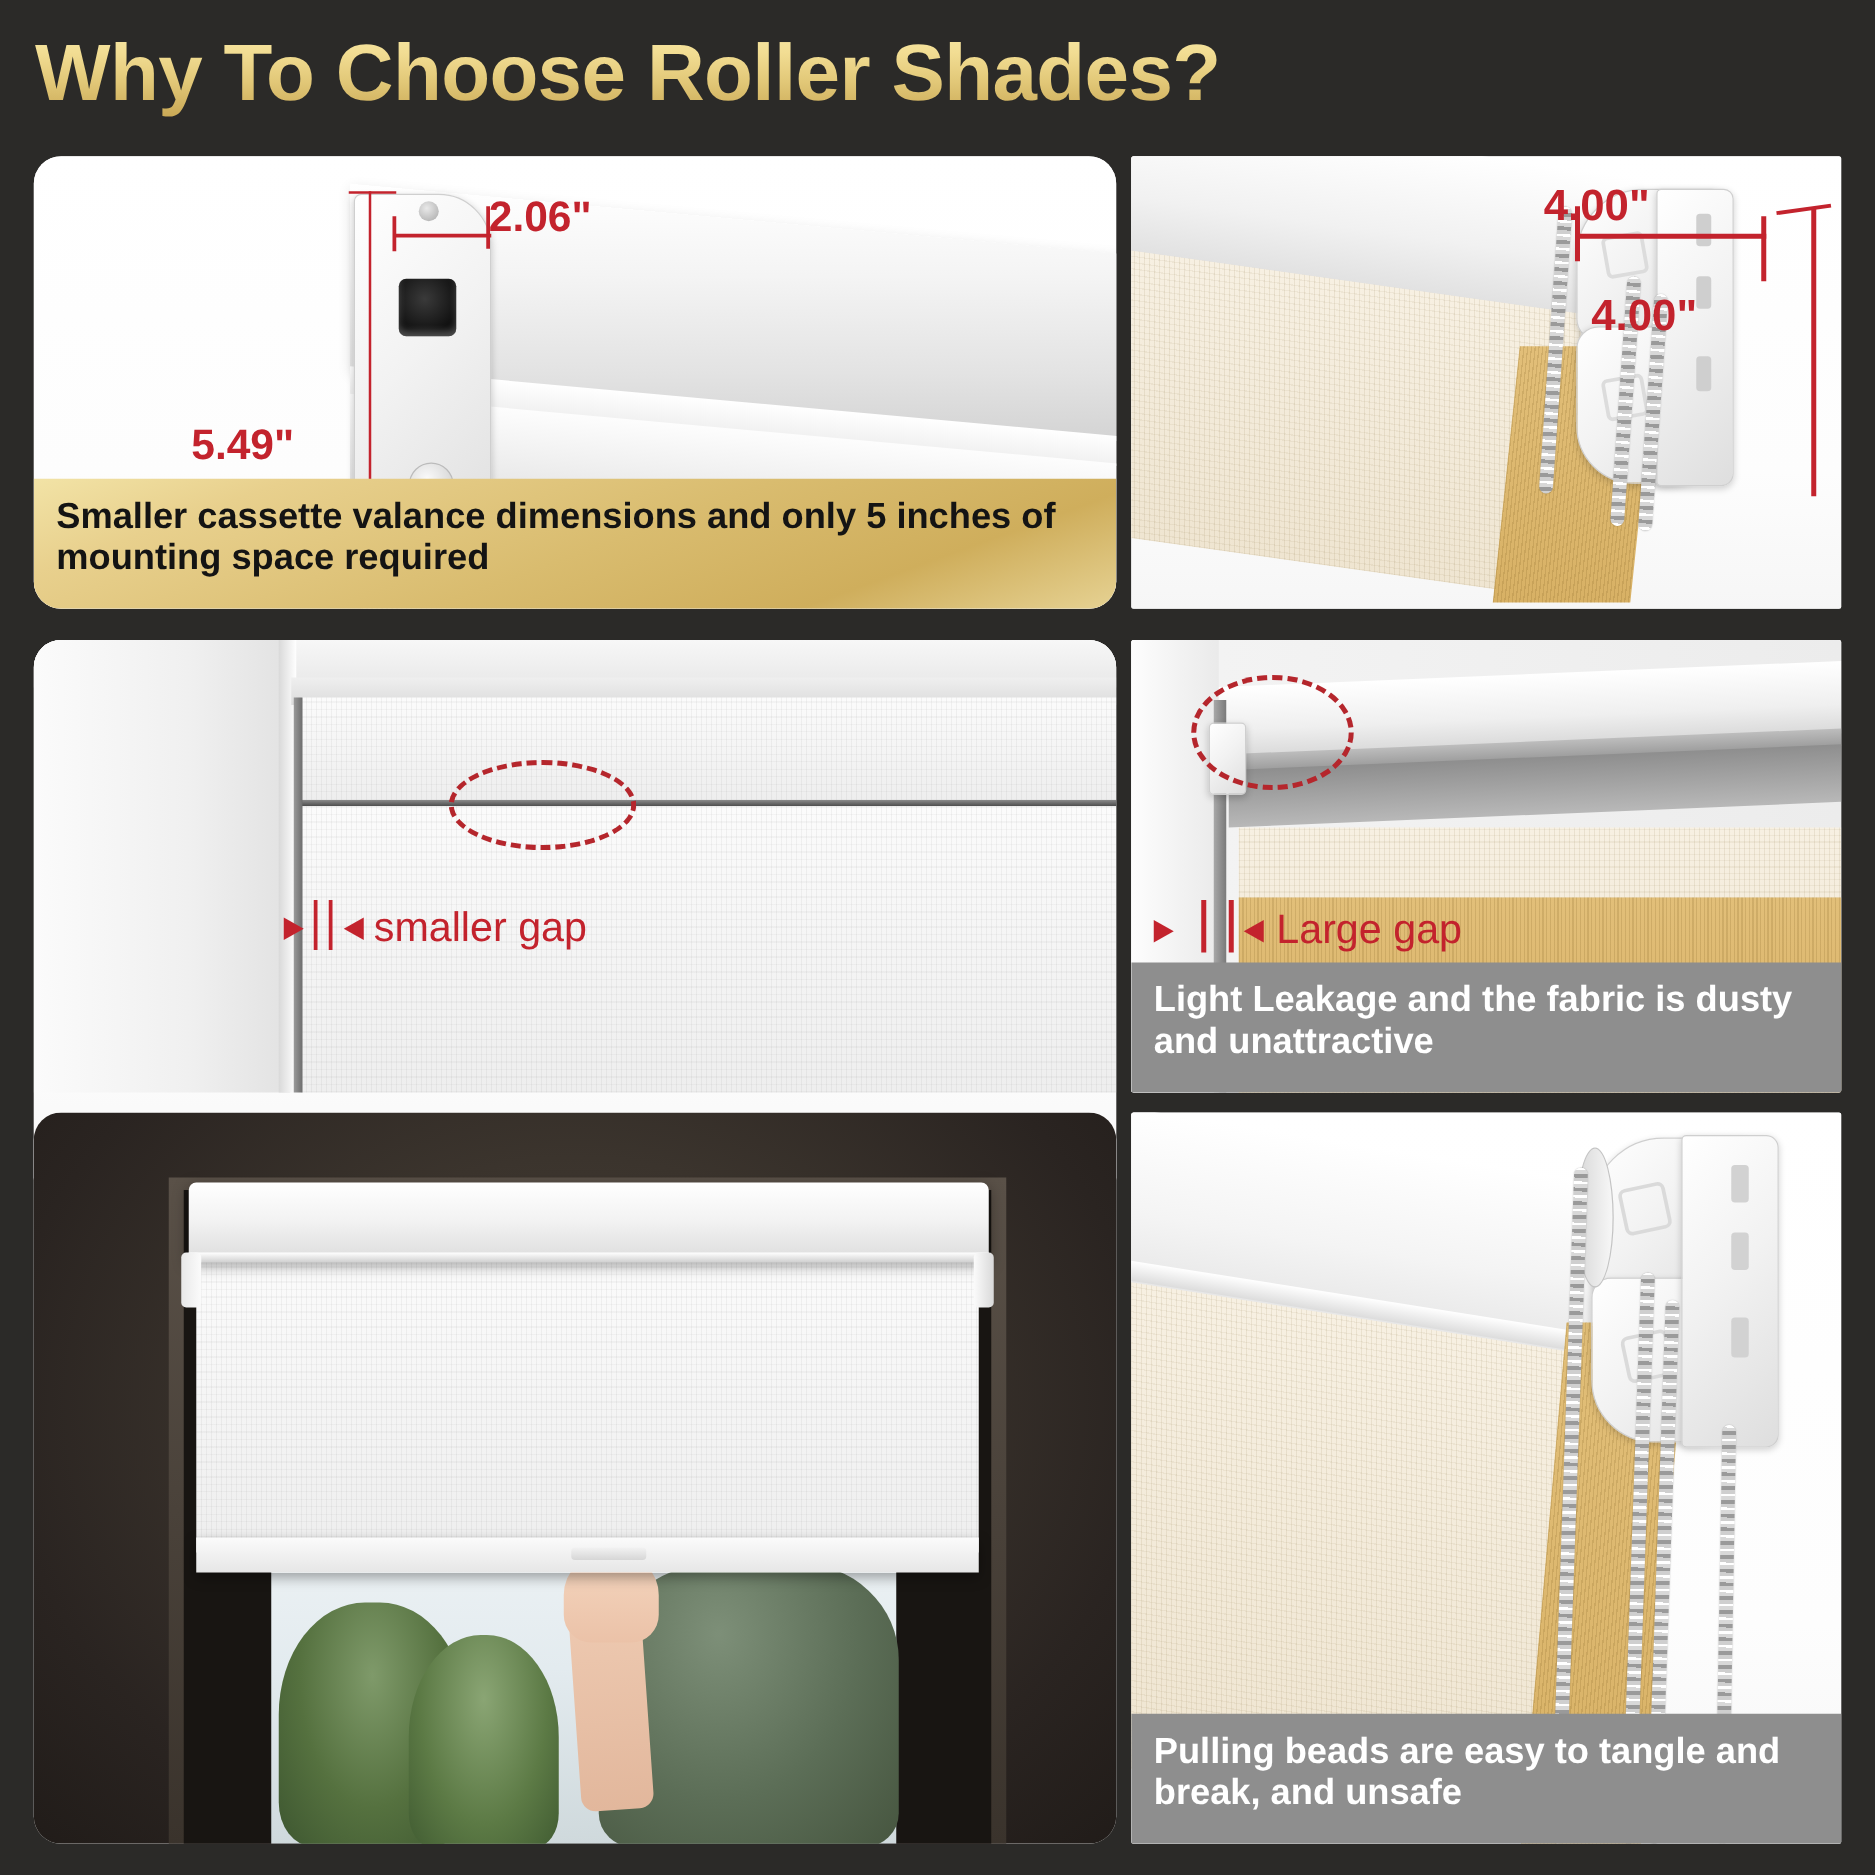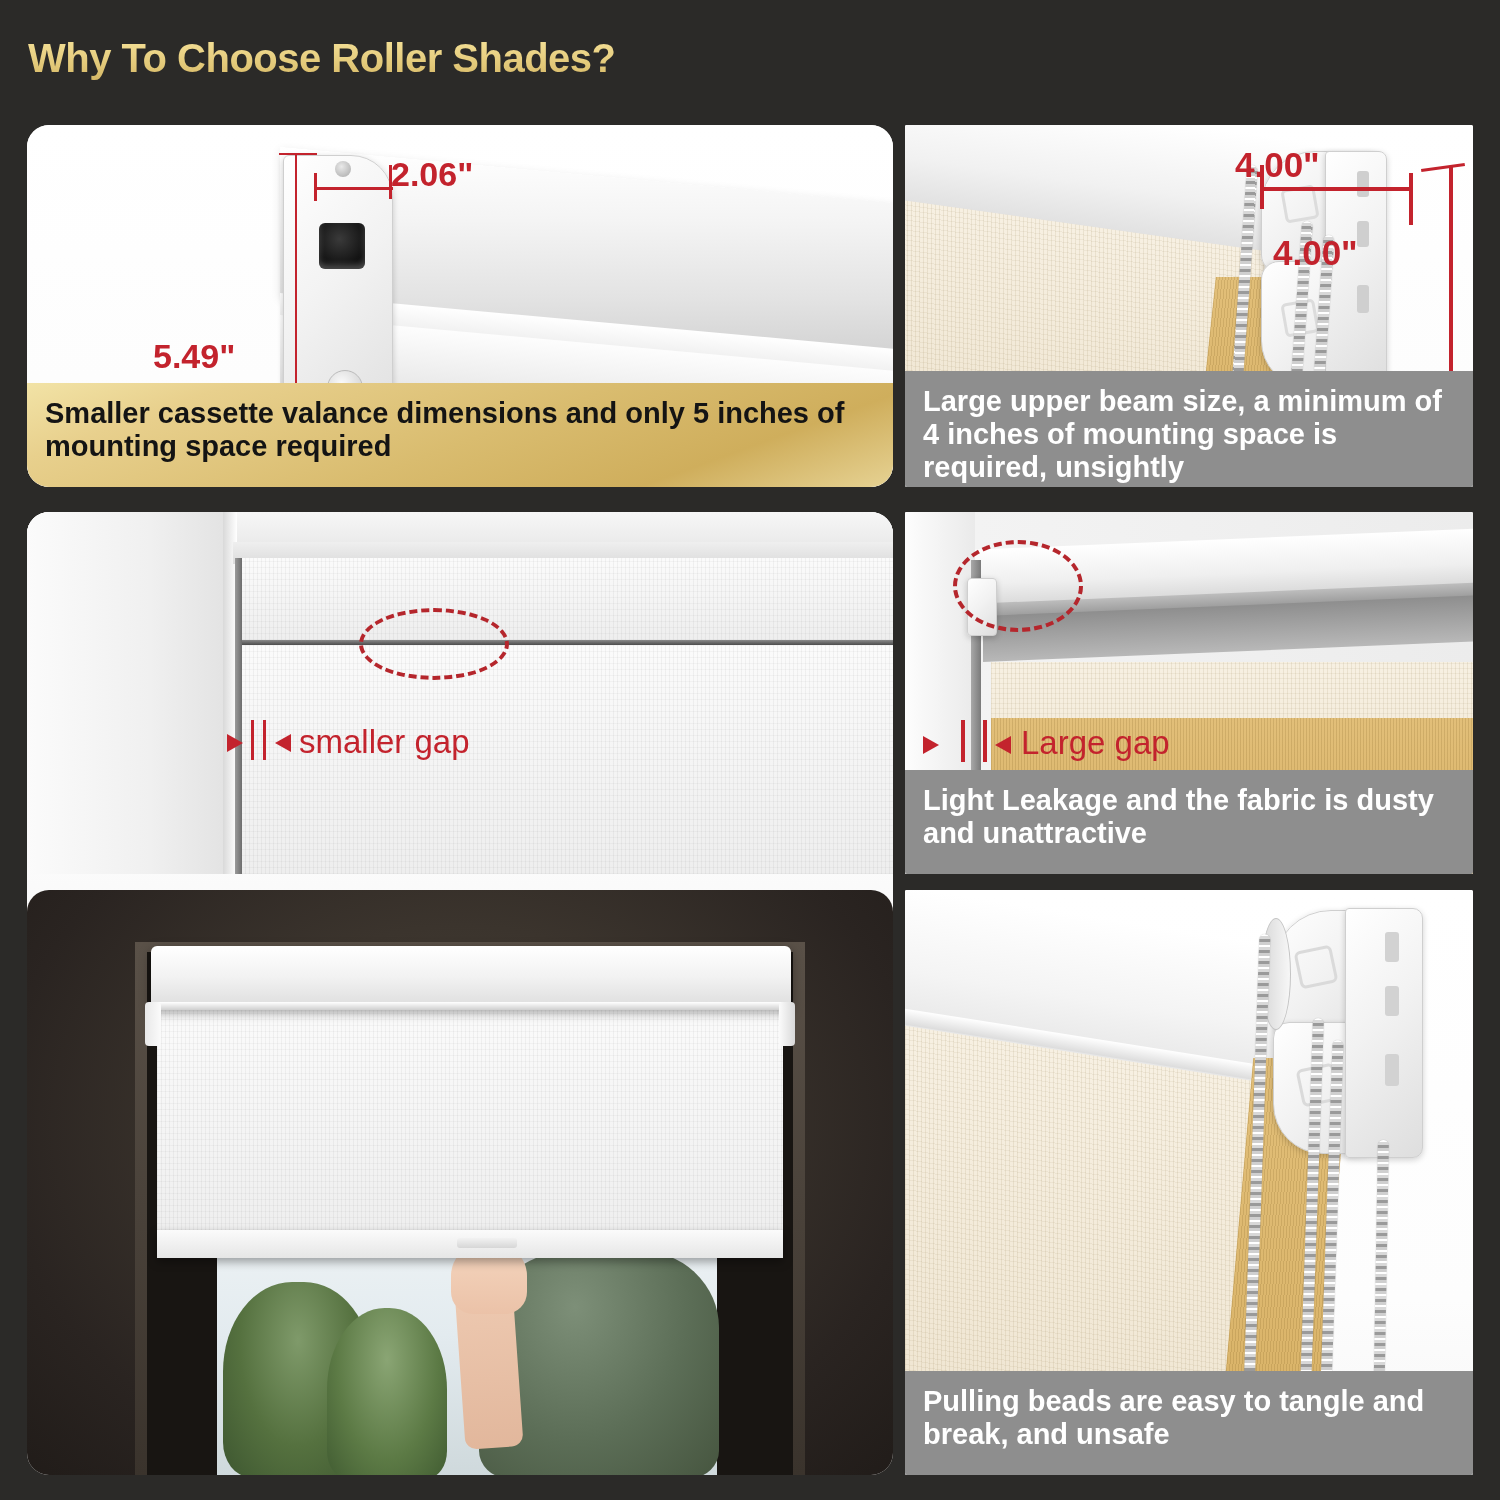--- a/index.html
+++ b/index.html
@@ -9,21 +9,21 @@
     font-family:"Liberation Sans", sans-serif;
     overflow:hidden;
     position:relative;
   }
 
   
   .title{
     position:absolute;
     left:28px; top:22px;
     width:1040px; height:72px;
-    font-size:40px;
+    font-size:64px;
     font-weight:bold;
     letter-spacing:-0.5px;
     line-height:72px;
     white-space:nowrap;
     background:linear-gradient(180deg,#f7e9a8 0%,#f2dd93 28%,#e2c878 60%,#c9a855 100%);
     -webkit-background-clip:text;
     background-clip:text;
     color:transparent;
     -webkit-text-fill-color:transparent;
     text-shadow:0 2px 0 rgba(0,0,0,0.0);
@@ -206,21 +206,20 @@
     <div class="rline" style="left:356px;top:62px;width:152px;height:4px;"></div>
     <div class="rline" style="left:355px;top:40px;width:4px;height:44px;"></div>
     <div class="rline" style="left:504px;top:48px;width:4px;height:52px;"></div>
     <div class="rlabel" style="left:330px;top:22px;font-size:35px;">4.00"</div>
 
     <div class="rline" style="left:544px;top:42px;width:4px;height:230px;"></div>
     <div class="rline" style="left:516px;top:41px;width:44px;height:3px;transform:rotate(-8deg);"></div>
     <div class="rlabel" style="left:368px;top:110px;font-size:35px;">4.00"</div>
   </div>
 
-  <div class="cap gray h3">Large upper beam size, a minimum of 4 inches of mounting space is required, unsightly</div>
 </div>
 
 <div class="panel left p3">
   <div class="art">
     <div class="whitebg"></div>
 
     <div style="position:absolute;left:0;top:0;width:866px;height:38px;
                 background:linear-gradient(180deg,#f7f7f7,#e8e8e8);"></div>
     <div style="position:absolute;left:0;top:0;width:205px;height:362px;
                 background:linear-gradient(90deg,#fbfbfb,#f0f0f0 60%,#e2e2e2 100%);"></div>

